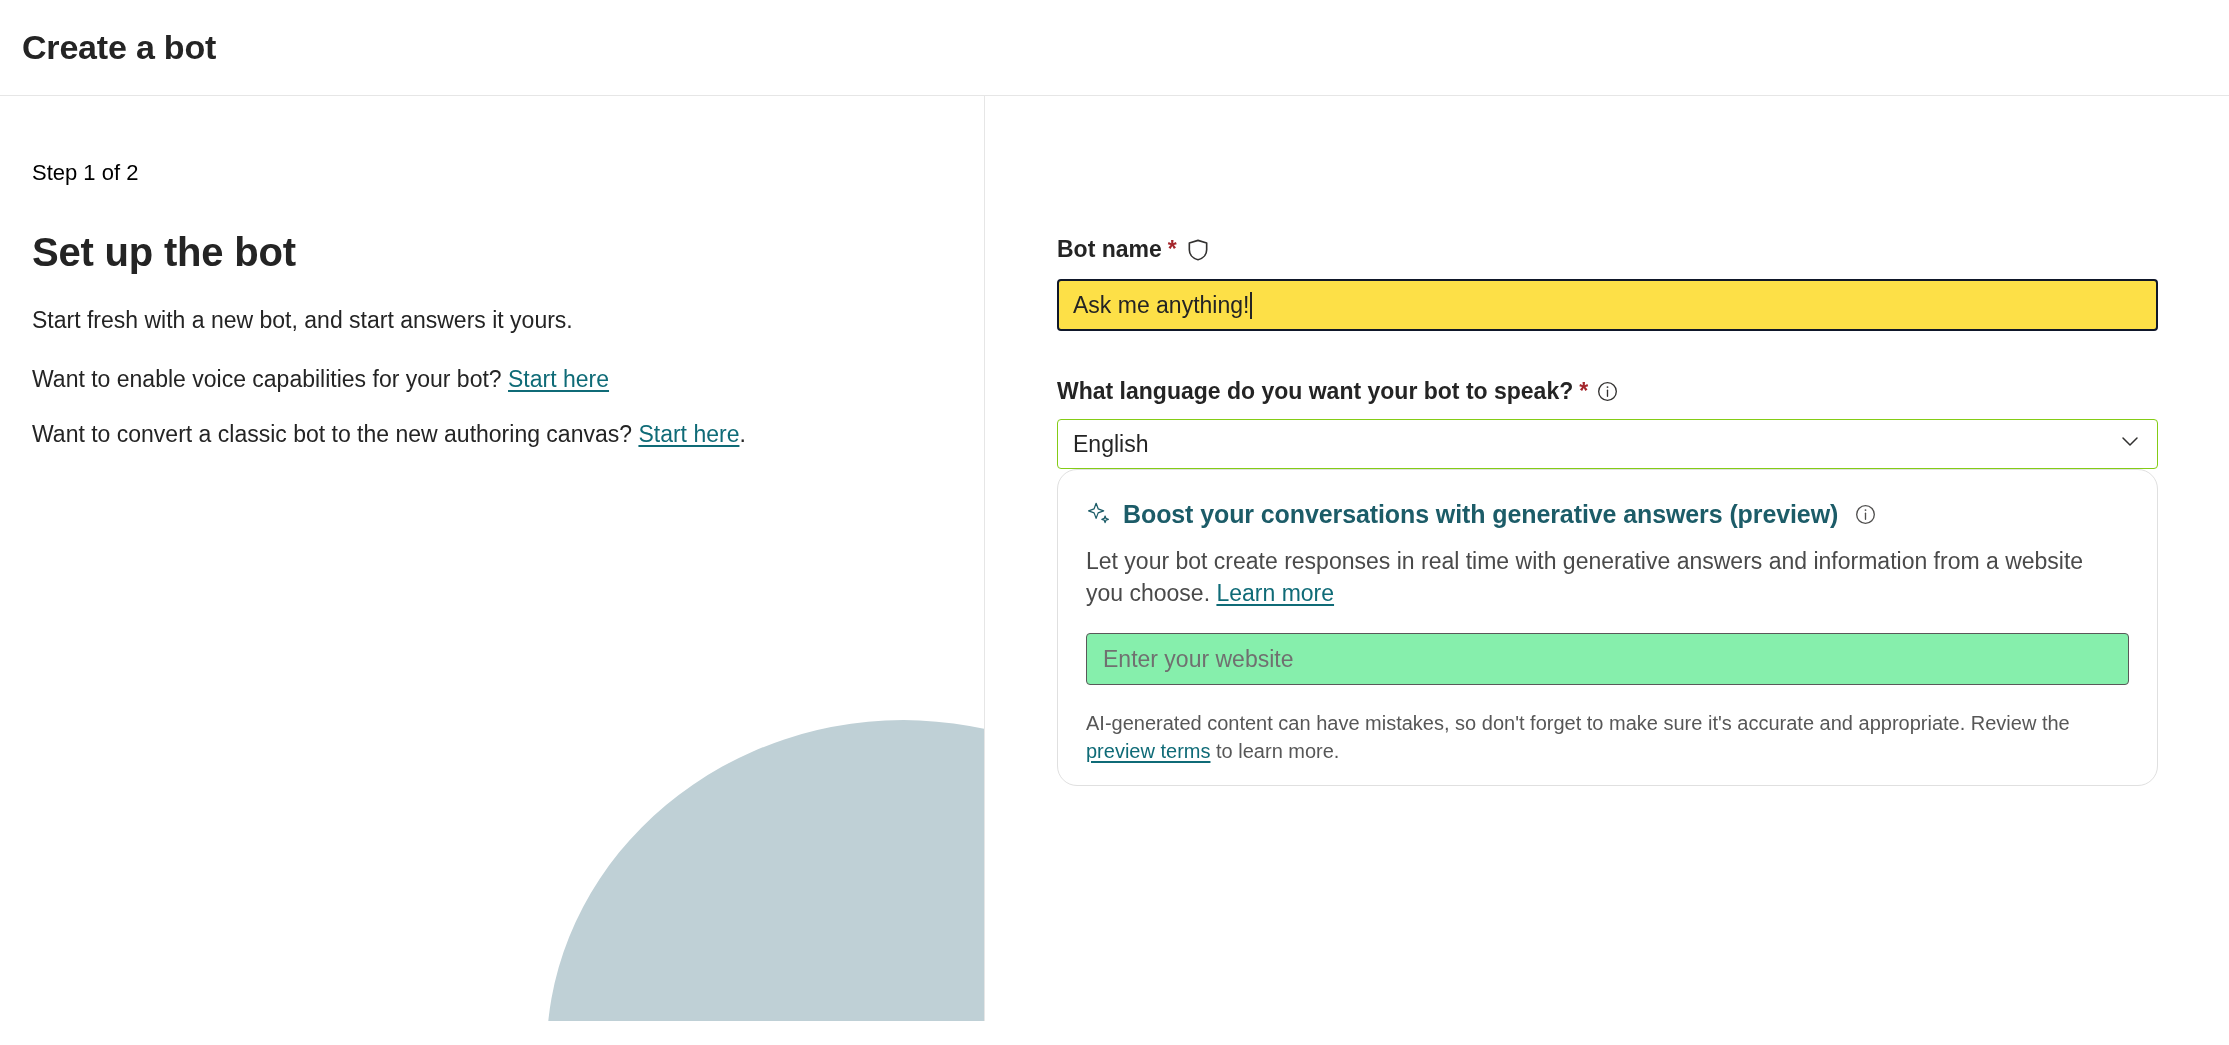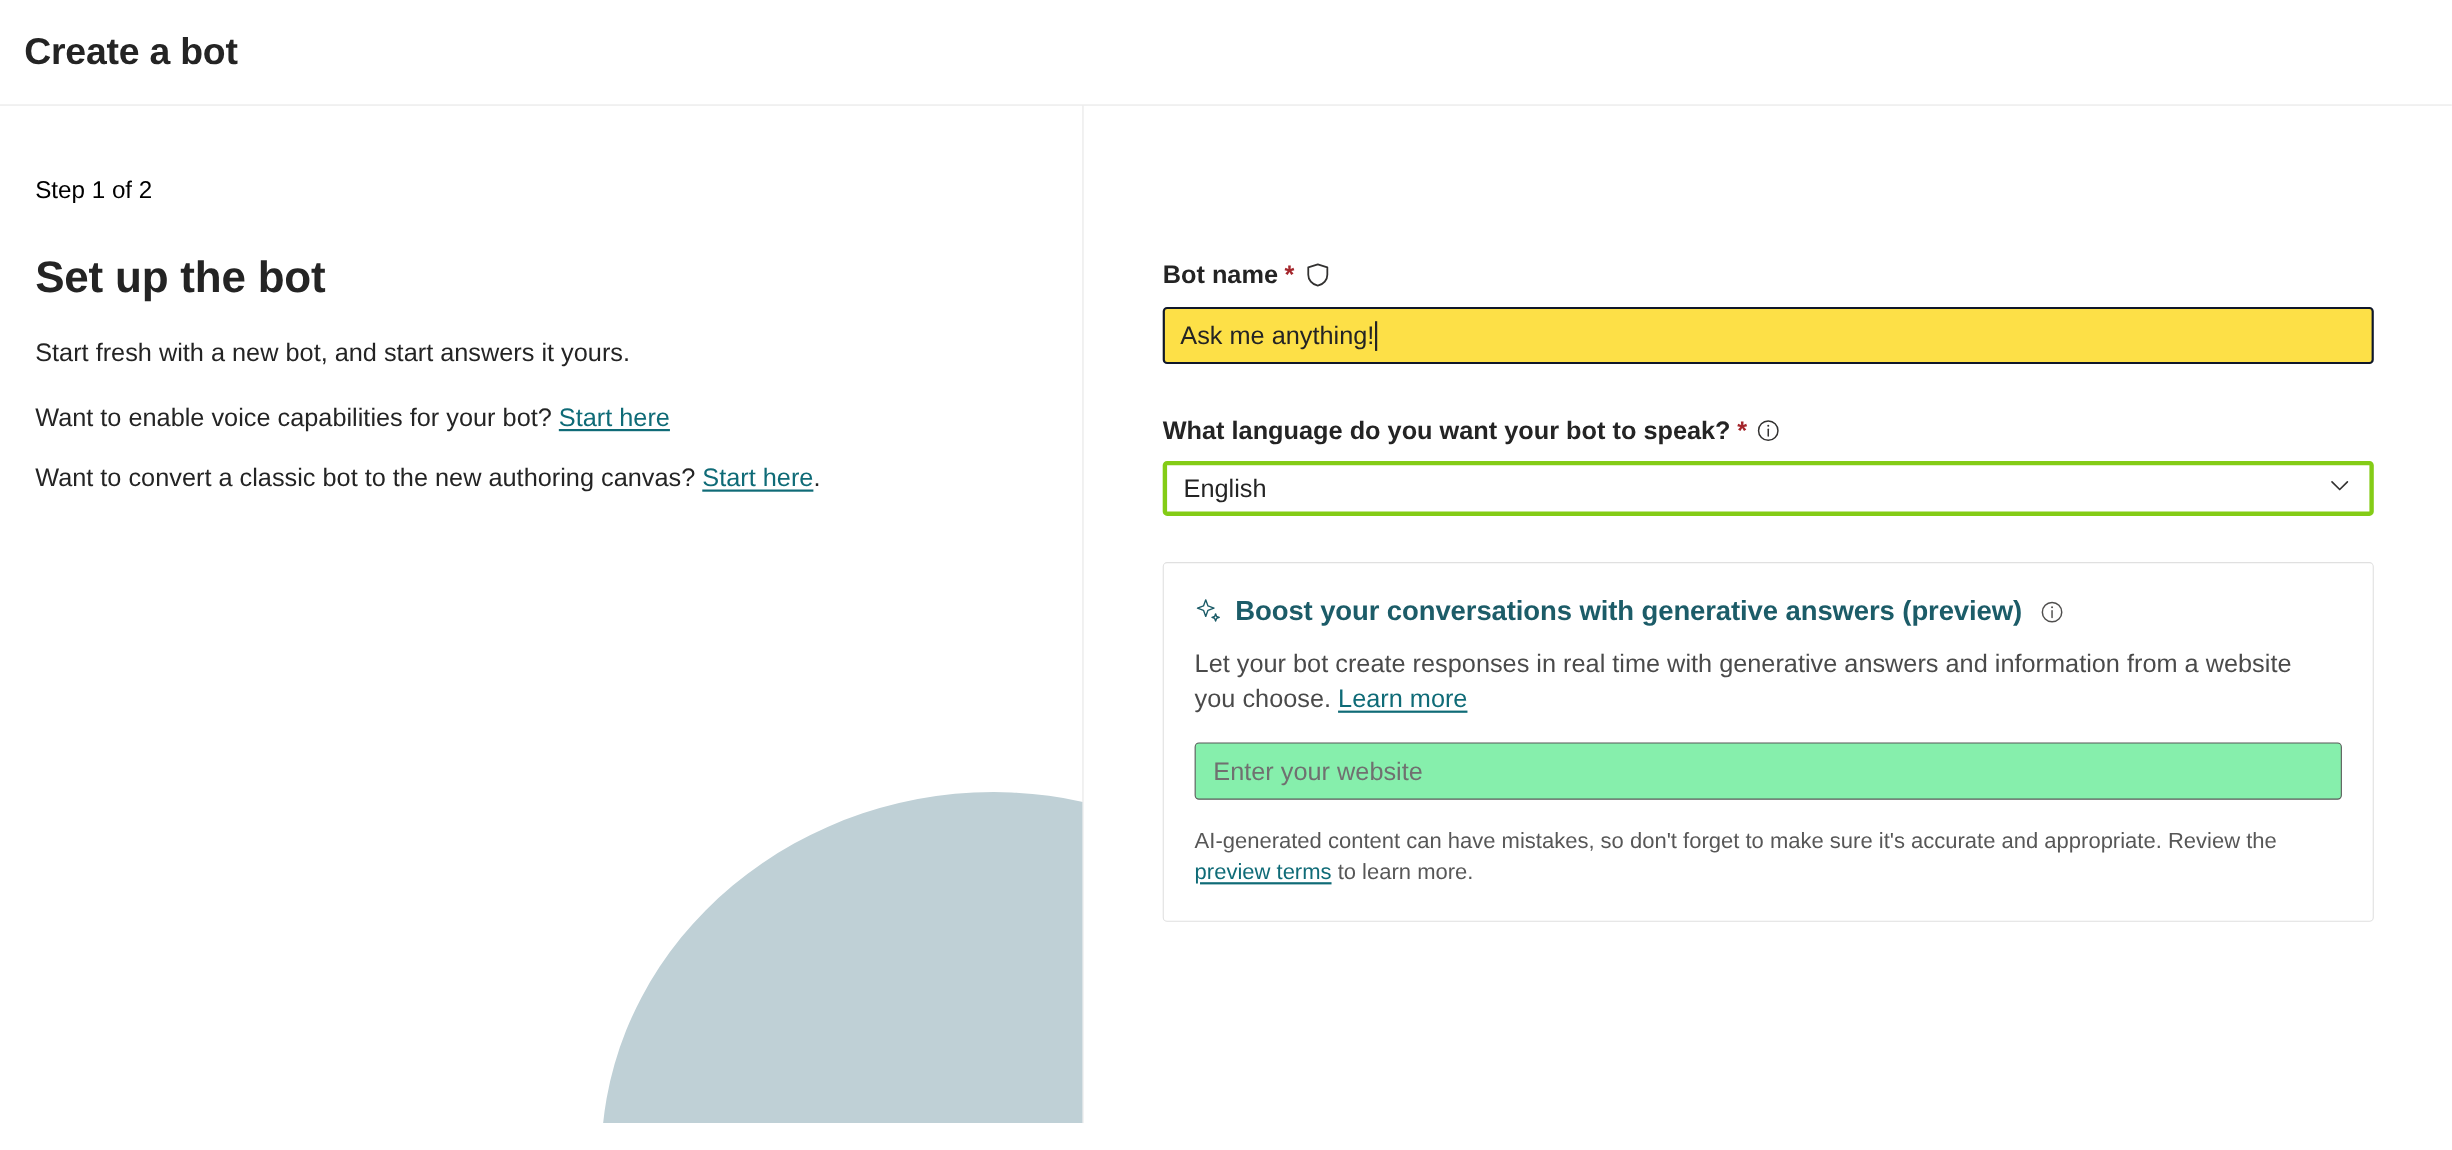--- a/index.html
+++ b/index.html
@@ -140,41 +140,40 @@
     width: 2px;
     height: 27px;
     background: #242424;
     margin-left: 1px;
   }
 
   .select-box {
     margin-top: 14px;
     width: 100%;
     height: 50px;
-    border: 4px solid #84cc16;
+    border: 1px solid #84cc16;
     border-radius: 4px;
     background: #ffffff;
     display: flex;
     align-items: center;
     justify-content: space-between;
     padding: 0 15px;
     font-size: 23px;
     color: #242424;
     cursor: pointer;
   }
 
   .label-row-2 { margin-top: 47px; }
 
   
   .gen-card {
-    margin-top: 42px;
     border: 1px solid #e0e0e0;
-    border-radius: 4px;
+    border-radius: 20px;
     background: #ffffff;
-    padding: 30px 28px 30px 28px;
+    padding: 30px 28px 20px 28px;
   }
 
   .gen-card-head {
     display: flex;
     align-items: center;
     gap: 10px;
   }
   .gen-card-title {
     font-size: 25px;
     font-weight: 600;

